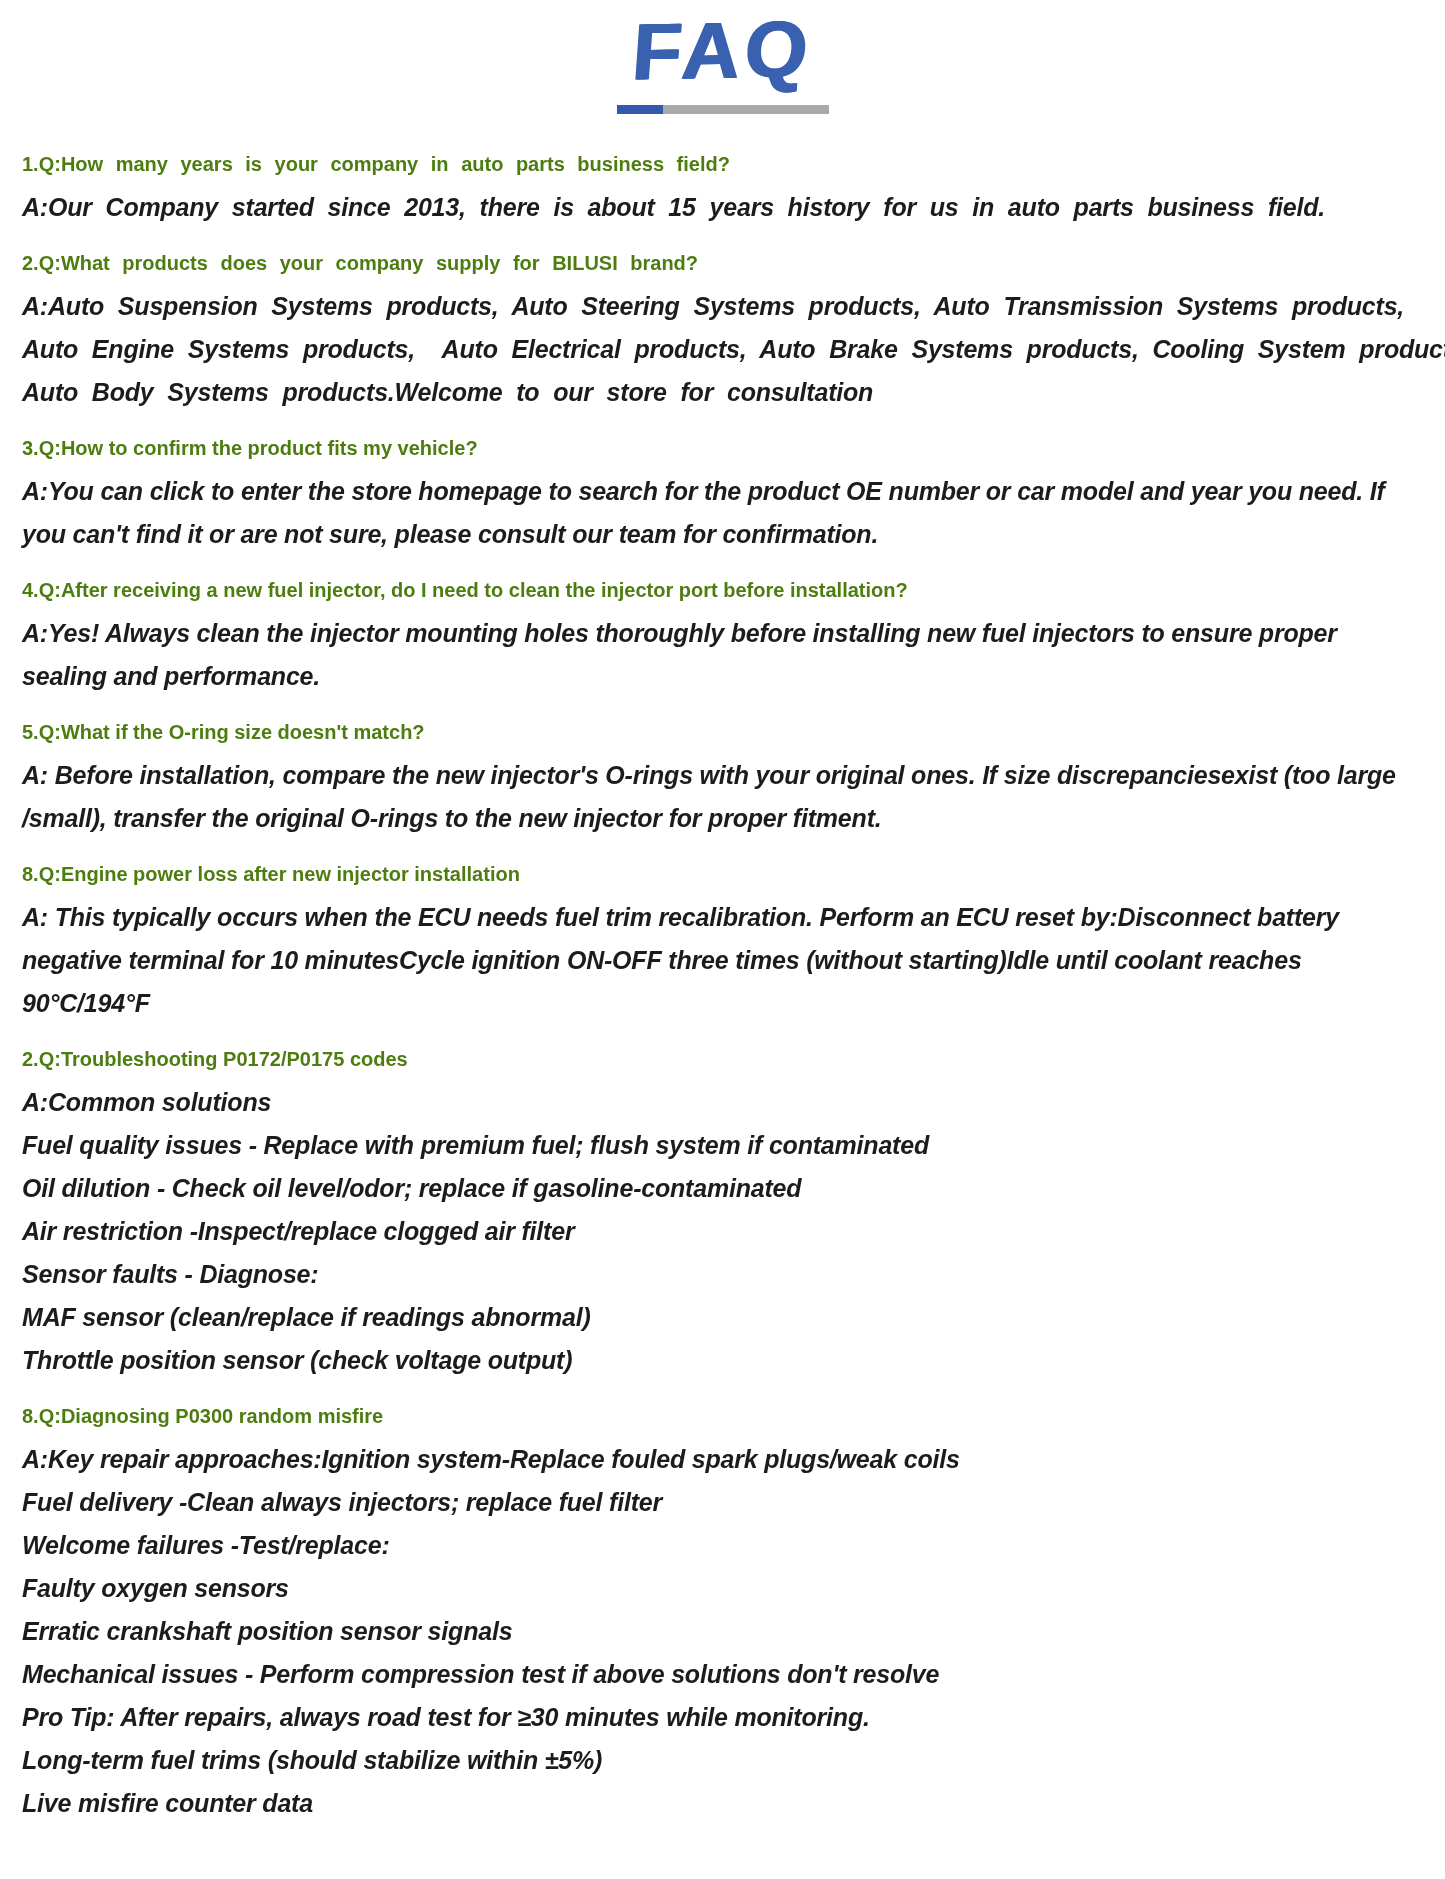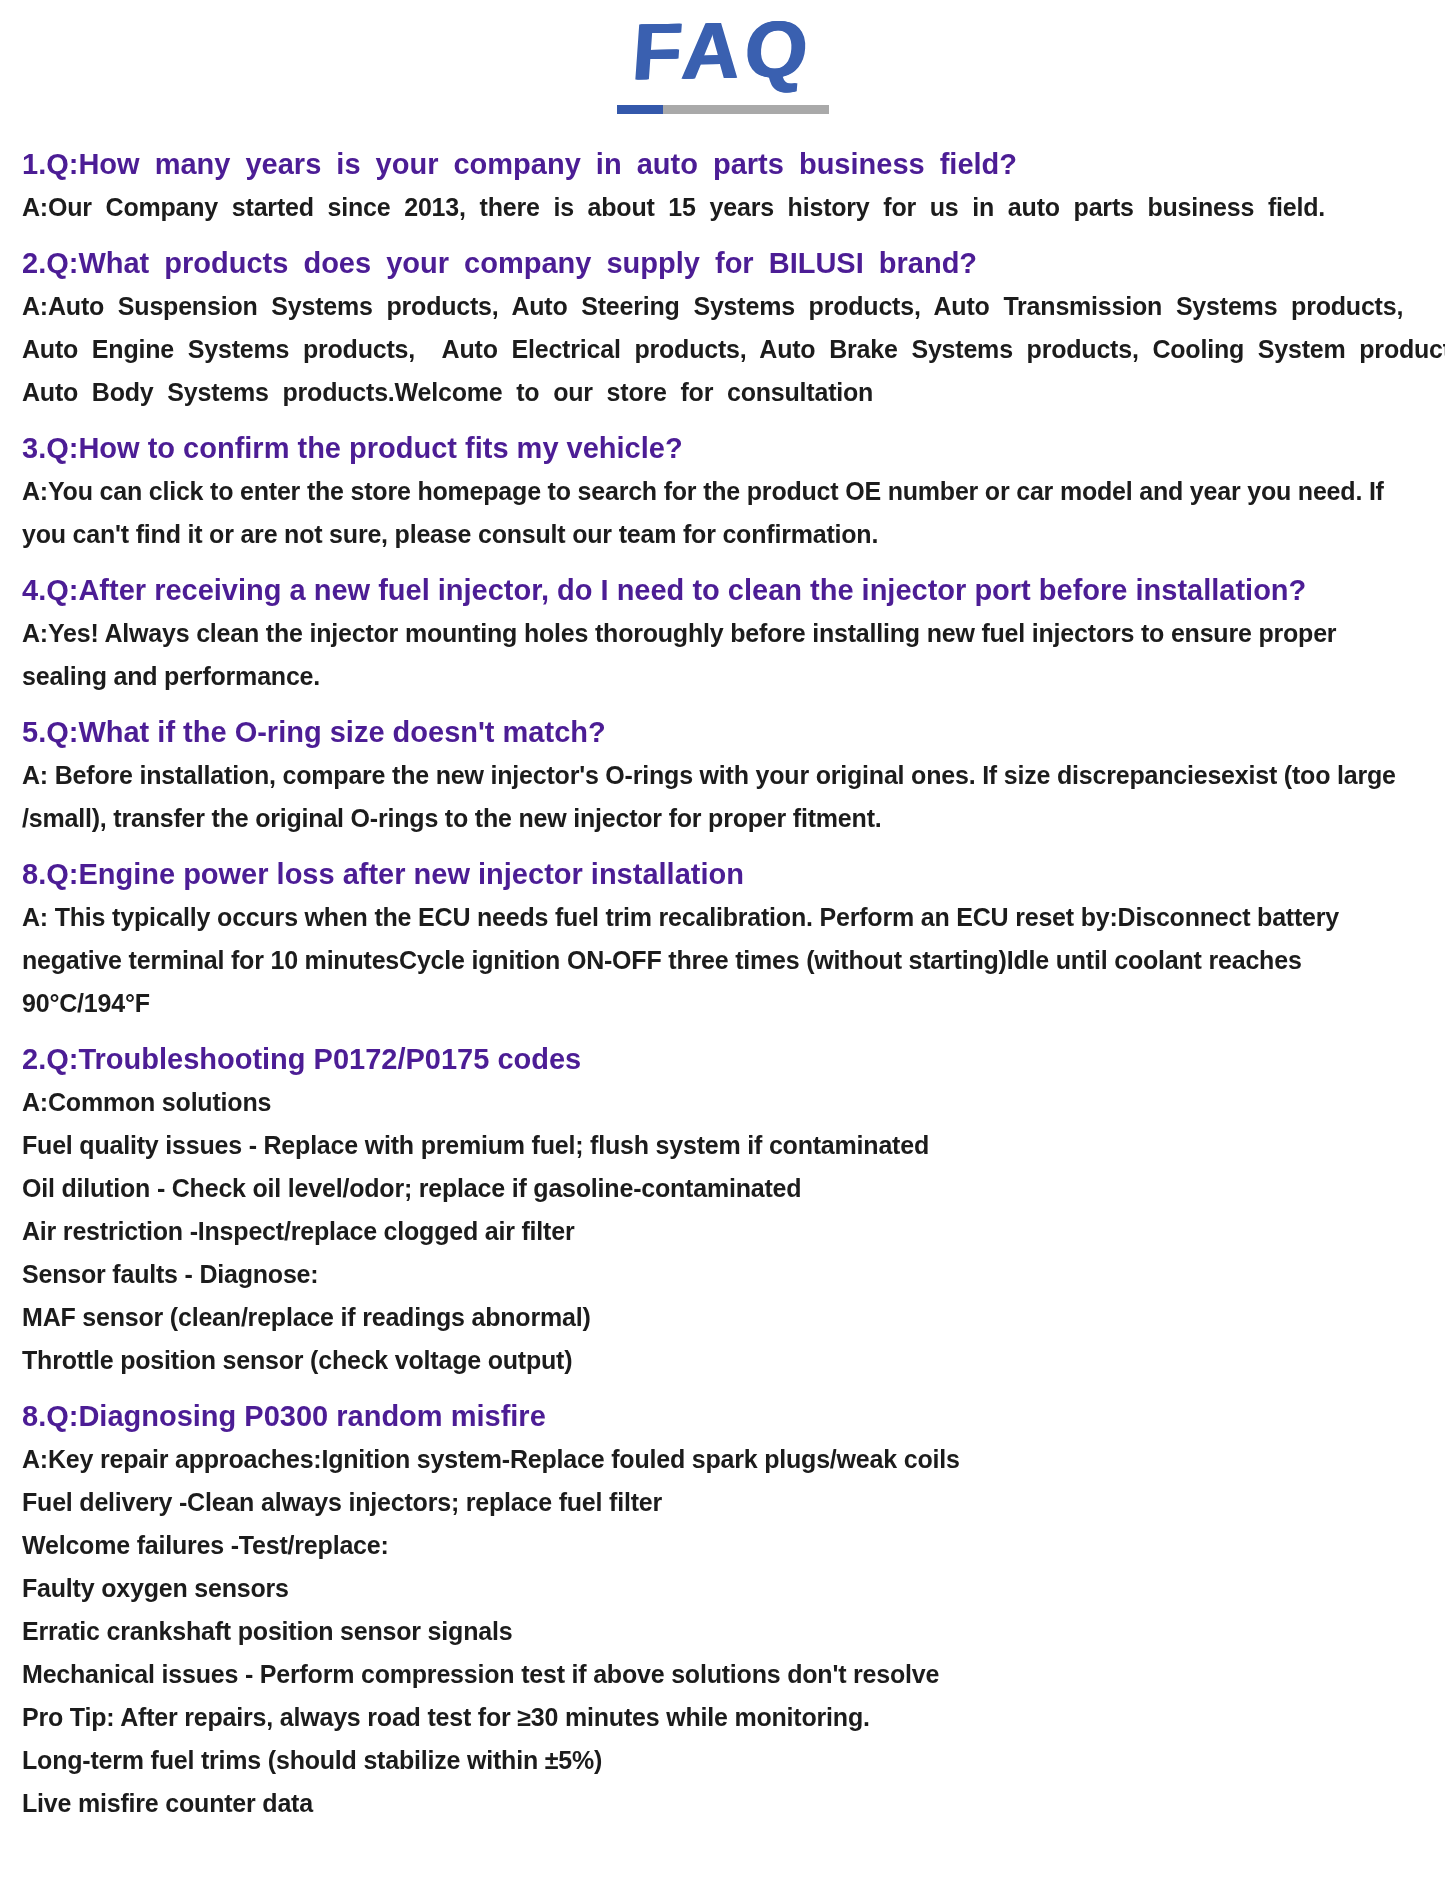--- a/index.html
+++ b/index.html
@@ -39,32 +39,33 @@
   }
   .title-bar-accent {
     width: 46px;
     height: 9px;
     background: #3458ab;
   }
   .faq-list {
     padding: 16px 20px 0 22px;
   }
   .faq-item .question {
-    color: #4c1d95;
-    font-size: 29px;
+    color: #4d7c0f;
+    font-size: 20px;
     line-height: 43px;
     margin-top: 13px;
     white-space: pre;
   }
   .faq-item .answer-line {
     color: #1c1c1c;
     font-size: 25px;
     line-height: 43px;
     white-space: pre;
     letter-spacing: -0.2px;
+    font-style: italic;
   }
   .faq-item.wide-spacing .question,
   .faq-item.wide-spacing .answer-line {
     word-spacing: 7px;
   }
 </style>
 </head>
 <body>
 
 <div class="page">

